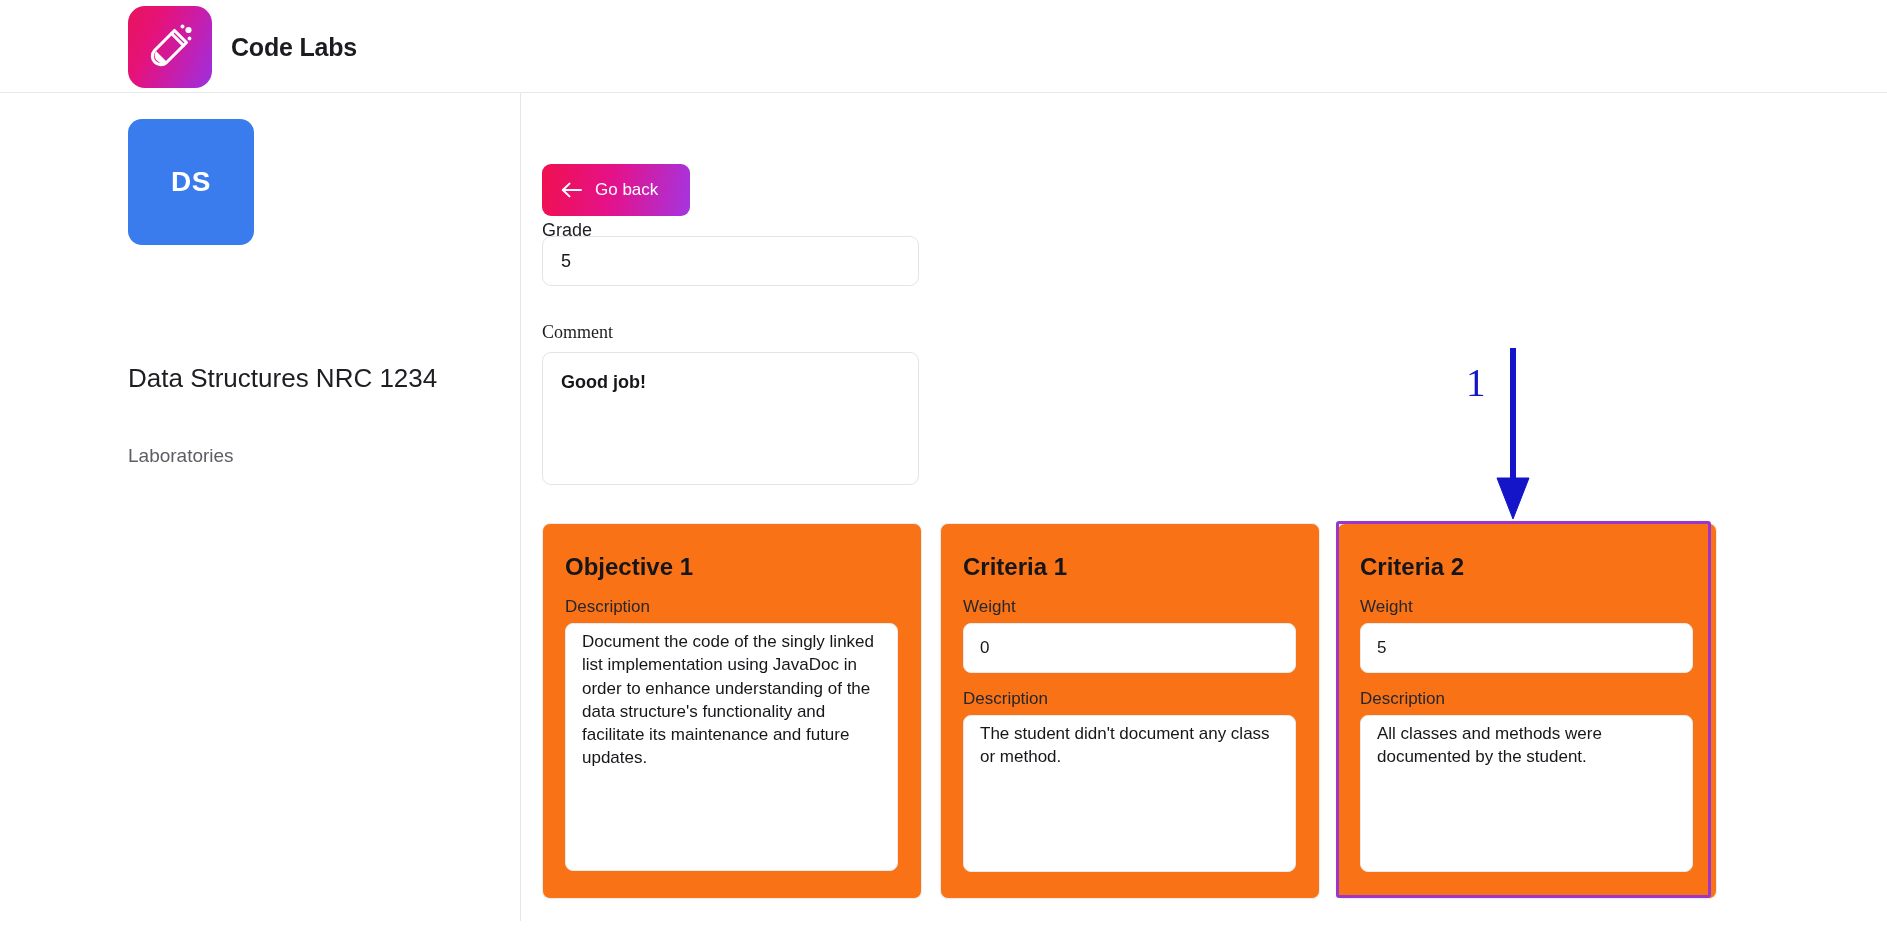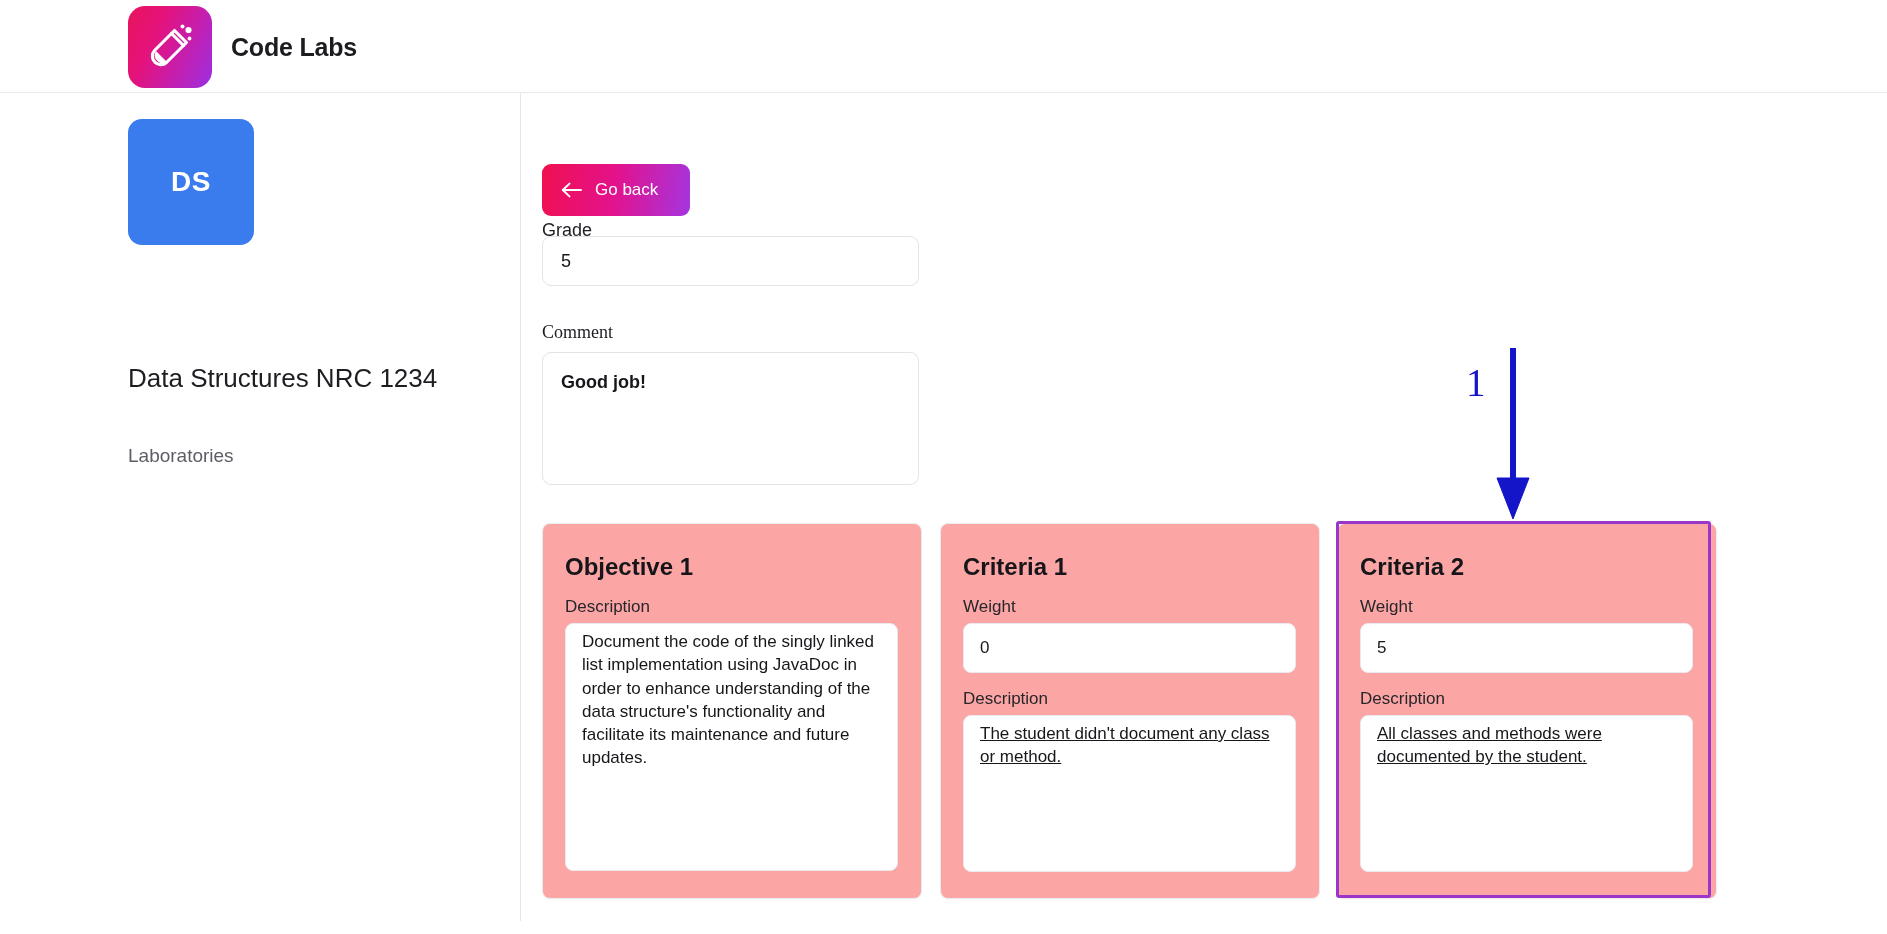--- a/index.html
+++ b/index.html
@@ -99,21 +99,21 @@
   }
   .comment-input {
     top: 259px; height: 133px; padding: 17px 18px; line-height: 1.35; font-weight: bold;
   }
 
   
   .cards { position: absolute; left: 0; top: 430px; }
   .card {
     position: absolute; top: 0;
     width: 380px; height: 376px;
-    background: #fca5a5; border: 1px solid #ececed; border-radius: 8px;
+    background: #f97316; border: 1px solid #ececed; border-radius: 8px;
     box-shadow: 0 1px 2px rgba(0,0,0,0.035);
   }
   .card-objective { left: 20px; }
   .card-criteria1 { left: 418px; }
   .card-criteria2 { left: 815px; }
 
   .card-title {
     position: absolute; left: 22px; top: 29px;
     font-size: 24px; font-weight: bold; color: #16161a;
   }
@@ -128,21 +128,21 @@
     font-size: 17px; color: #17171b; line-height: 1.37;
     padding: 6px 16px;
   }
   
   .obj-desc-label { top: 73px; }
   .obj-desc-box   { top: 99px; height: 248px; }
   
   .cr-weight-label { top: 73px; }
   .cr-weight-box   { top: 99px; height: 50px; padding: 0 16px; line-height: 48px; }
   .cr-desc-label   { top: 165px; }
-  .cr-desc-box     { top: 191px; height: 157px; text-decoration: underline; }
+  .cr-desc-box     { top: 191px; height: 157px; }
 
   
   .annotation { position: absolute; left: 0; top: 0; pointer-events: none; }
   .anno-num {
     position: absolute; left: 1466px; top: 360px;
     font-family: "Liberation Serif", serif;
     font-size: 39px; color: #1414c8;
   }
   .highlight-box {
     position: absolute; left: 1336px; top: 521px;

